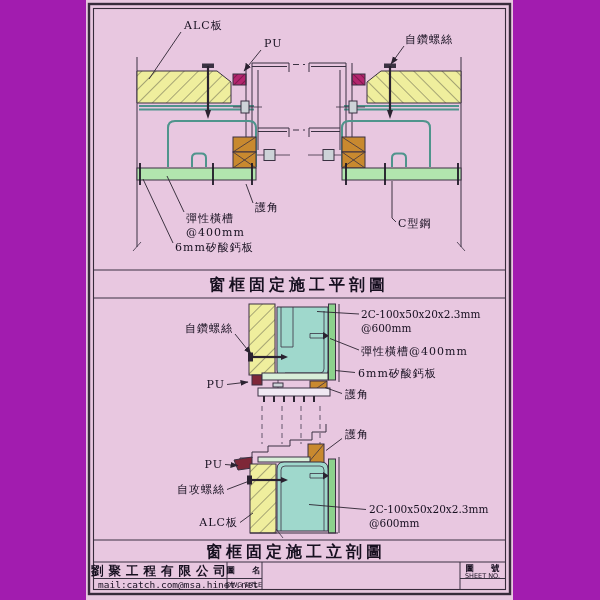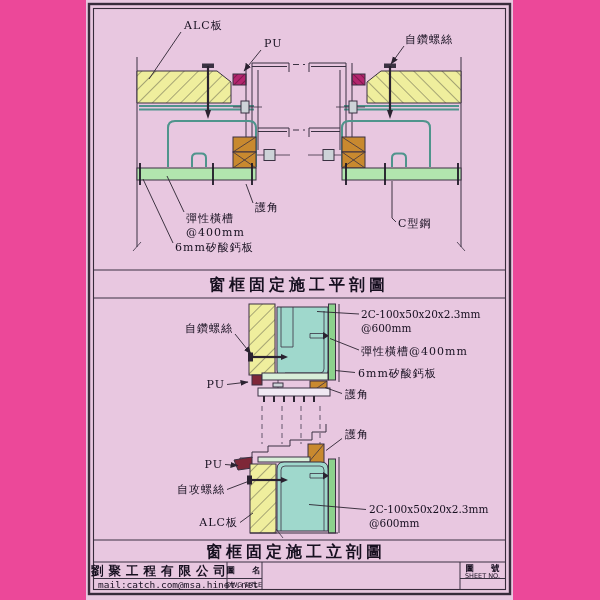--- a/index.html
+++ b/index.html
@@ -1,16 +1,16 @@
 <!DOCTYPE html>
 <html><head>
 <meta charset="utf-8">
 <style>
   html,body{margin:0;padding:0;background:#ffffff;}
-  .canvas{position:relative;width:600px;height:600px;background:#ec4899;overflow:hidden;
+  .canvas{position:relative;width:600px;height:600px;background:#a21caf;overflow:hidden;
           font-family:"DejaVu Serif","Liberation Serif",serif;}
   svg{position:absolute;left:0;top:0;}
   .ln{stroke:#3a3142;stroke-width:1;fill:none;}
   .lnthin{stroke:#3a3142;stroke-width:0.8;fill:none;}
   .outl{stroke:#3a3142;stroke-width:1;}
   .teal{stroke:#4f948c;stroke-width:2;fill:none;}
   .dash{stroke:#3a3142;stroke-width:1;fill:none;stroke-dasharray:6 4;}
   .dashv{stroke:#55495e;stroke-width:0.9;fill:none;stroke-dasharray:5 4;}
   .leader{stroke:#2a2230;stroke-width:0.9;fill:none;}
   .screw{stroke:#2a2230;stroke-width:2.2;fill:none;}

